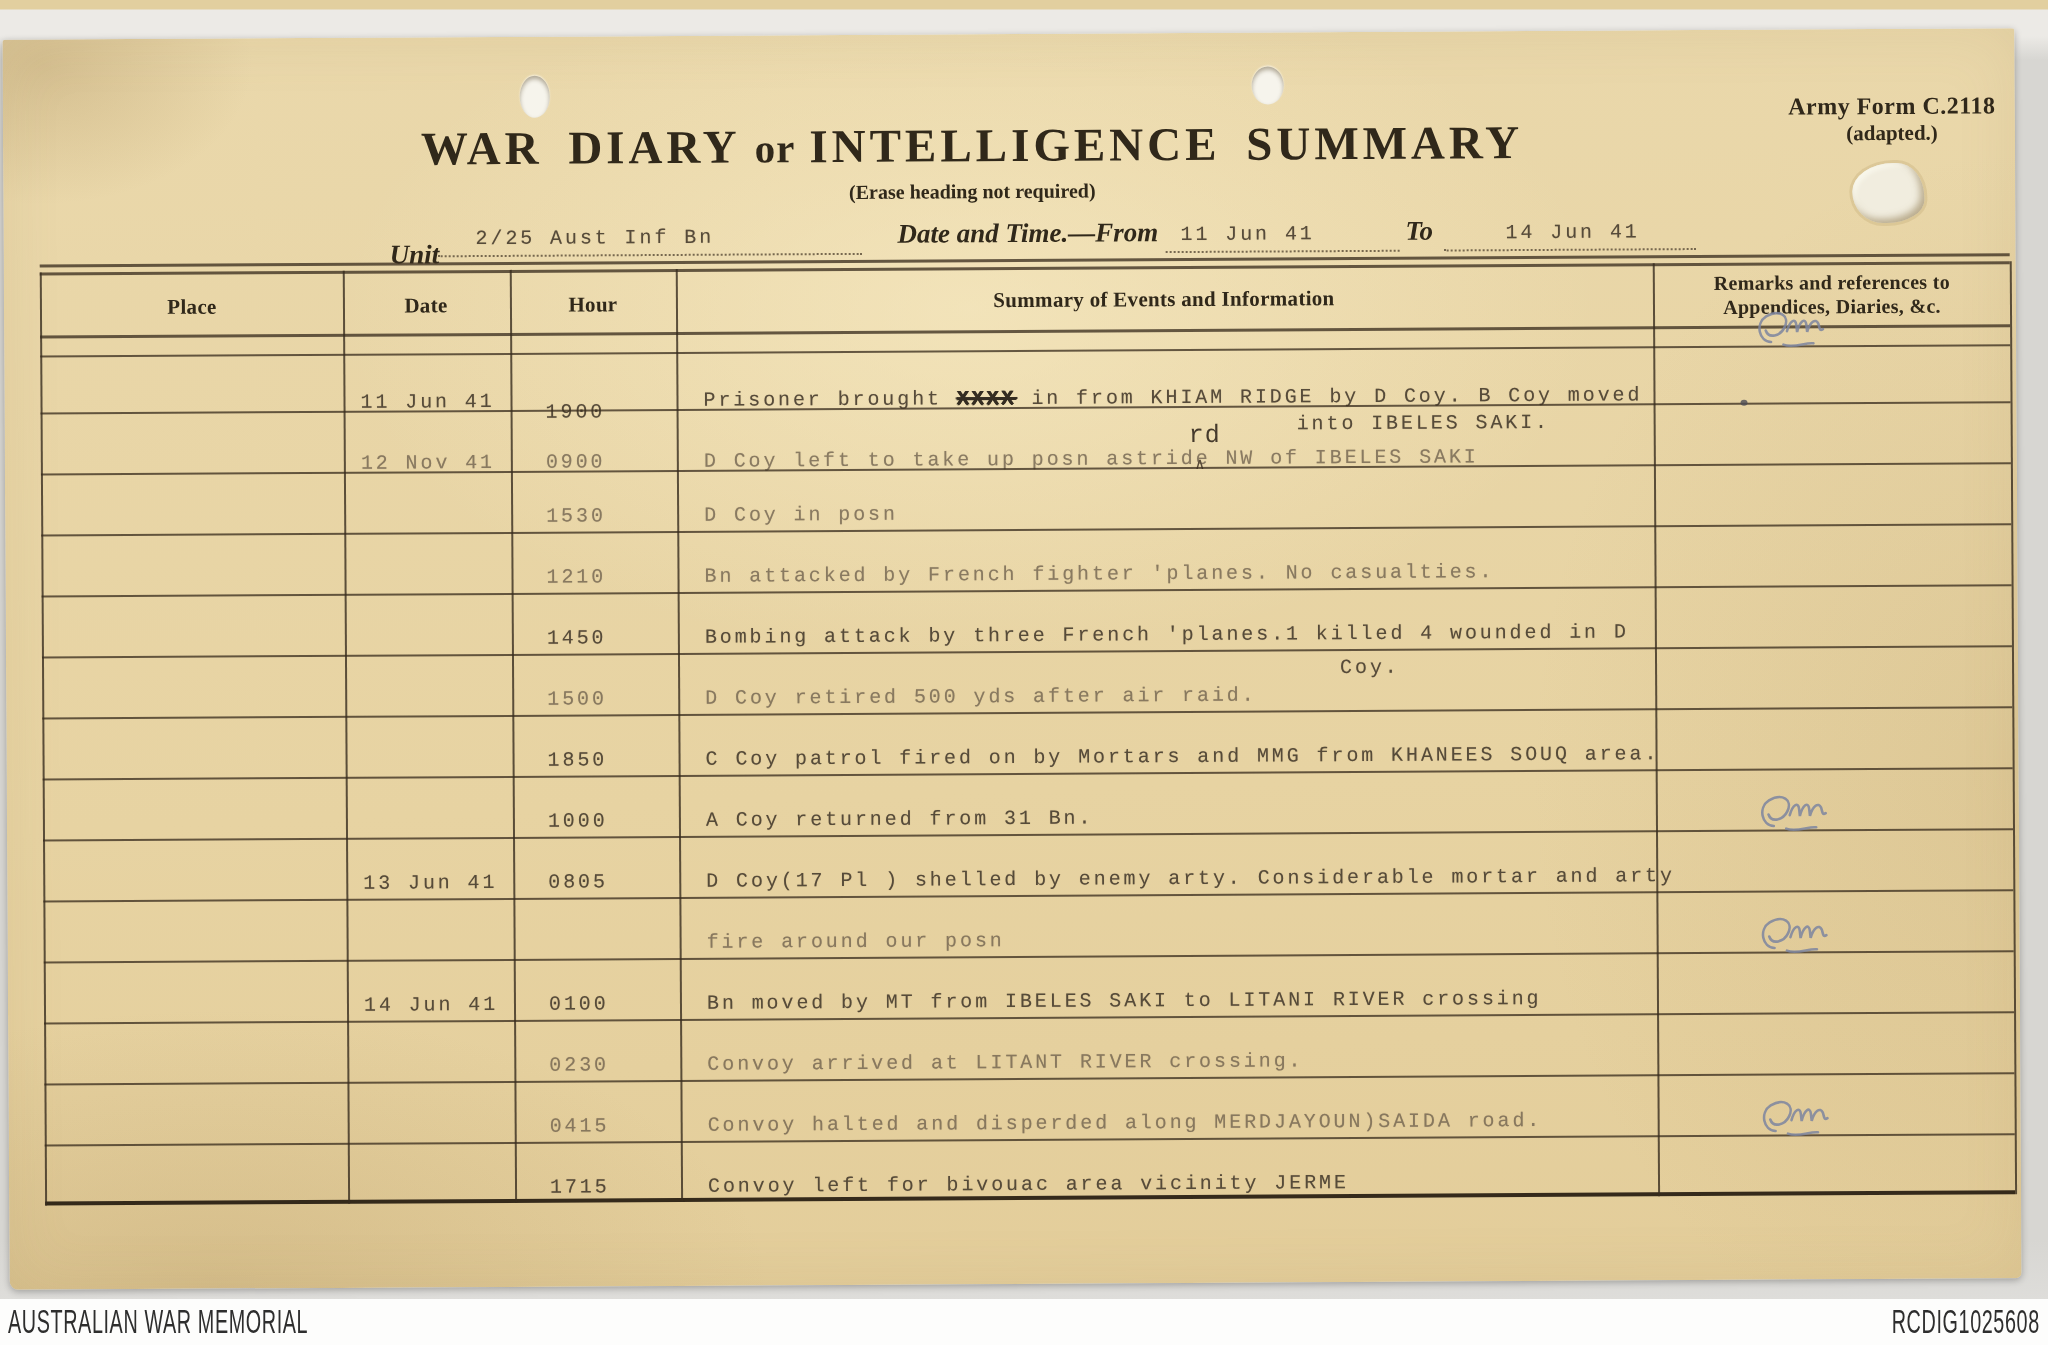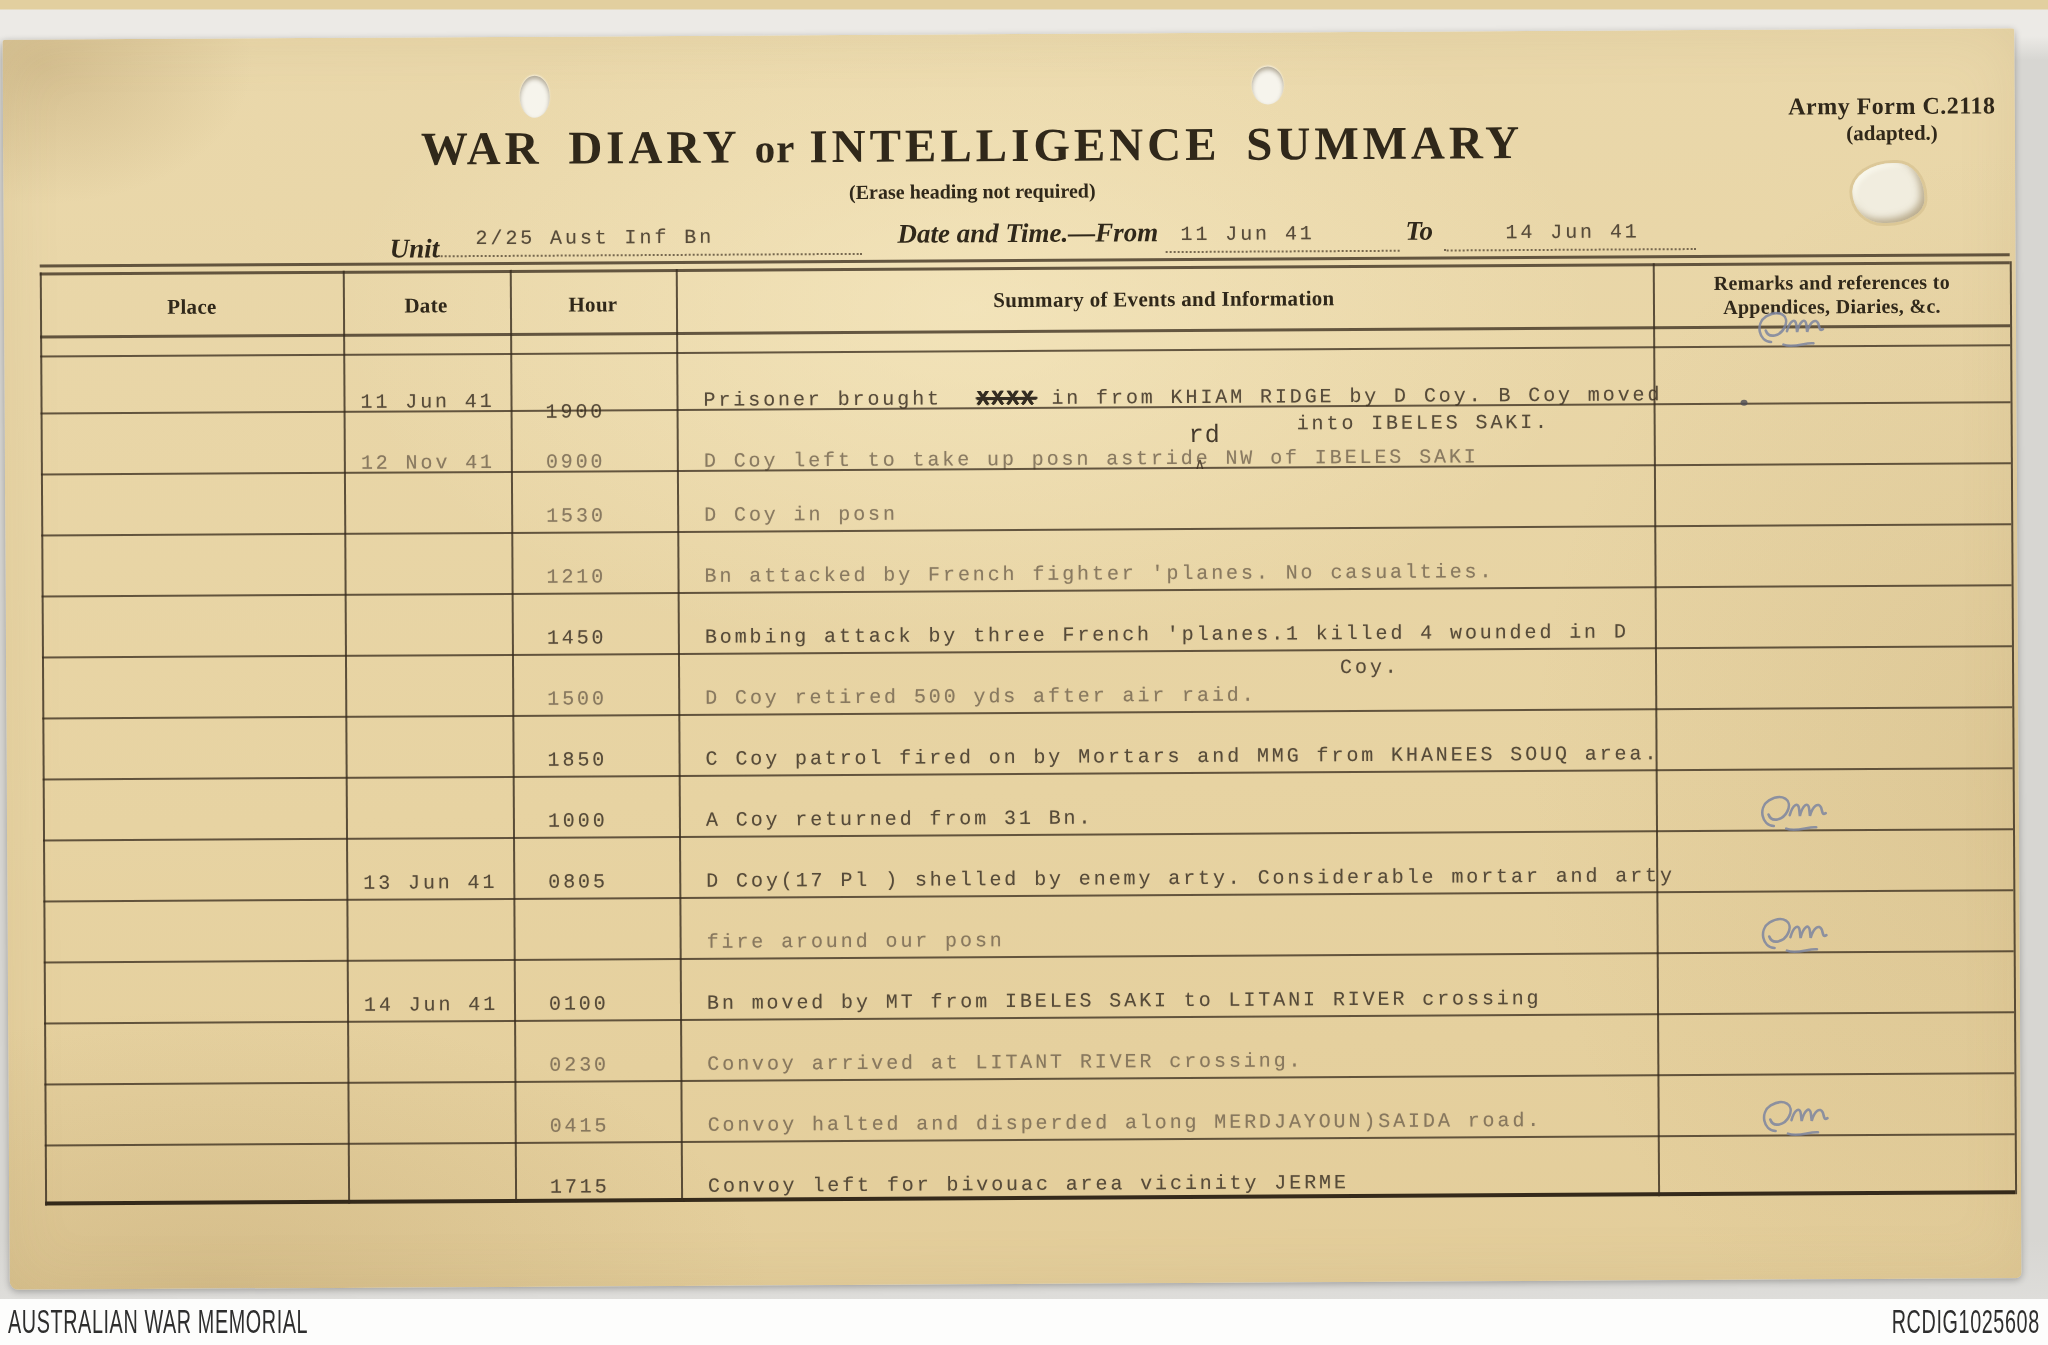--- a/index.html
+++ b/index.html
@@ -44,21 +44,20 @@
   .colhead{font-weight:bold;font-size:21px;text-align:center;letter-spacing:.3px;}
   .typed{
     position:absolute;font-family:"Liberation Mono", monospace;font-size:20px;
     letter-spacing:2.9px;color:#4f4434;white-space:pre;opacity:.95;
     text-shadow:0 0 1px rgba(80,64,45,.35);
   }
   .typed.faint{color:#6e604d;opacity:.78;}
   .ov{
     color:#2b241b;text-decoration:line-through;
     text-shadow:1px 0 0 #2b241b,-1px 0 0 #2b241b,0 1px 0 #2b241b;
-    margin-left:20px;
   }
   .rule{position:absolute;background:rgba(60,48,32,.78);height:2px;}
   .rule.heavy{background:rgba(38,28,16,.92);height:4px;}
   .vline{position:absolute;background:rgba(55,44,30,.8);width:2px;}
   .pencil{position:absolute;opacity:.85;transform:rotate(-6deg);}
   .pencil-dot{position:absolute;width:7px;height:6px;border-radius:50%;background:#4c4c55;opacity:.8;}
   .footer{
     position:absolute;left:0;bottom:0;width:2048px;height:46px;background:#fdfdfc;
     font-family:"Liberation Sans", sans-serif;color:#2e2e2e;
   }
@@ -76,21 +75,21 @@
   <div class="hole" style="left:517px;top:39px;width:30px;height:42px;"></div>
   <div class="hole" style="left:1249px;top:34px;width:32px;height:38px;"></div>
 
   <div class="abs printed form-no" style="left:1739px;top:64px;">Army Form C.2118</div>
   <div class="abs printed form-no-sub" style="left:1739px;top:92px;">(adapted.)</div>
   <div class="damage" style="left:1849px;top:134px;width:72px;height:60px;"></div>
 
   <div class="abs printed title" style="left:269px;top:84px;"><span>WAR DIARY</span><span class="or">or</span><span>INTELLIGENCE SUMMARY</span></div>
   <div class="abs printed subtitle" style="left:269px;top:146px;">(Erase heading not required)</div>
 
-  <div class="abs printed lbl" style="left:386px;top:196px;text-align:right;">Unit</div>
+  <div class="abs printed lbl" style="left:386px;top:202px;text-align:right;">Unit</div>
   <div class="dotted abs" style="left:434px;top:218px;width:424px;"></div>
   <div class="typed" style="left:472px;top:190px;">2/25 Aust Inf Bn</div>
   <div class="abs printed lbl" style="left:894px;top:184px;">Date and Time.—From</div>
   <div class="dotted abs" style="left:1162px;top:218px;width:234px;"></div>
   <div class="typed" style="left:1177px;top:190px;">11 Jun 41</div>
   <div class="abs printed lbl" style="left:1402px;top:184px;">To</div>
   <div class="dotted abs" style="left:1440px;top:218px;width:252px;"></div>
   <div class="typed" style="left:1502px;top:190px;">14 Jun 41</div>
 
   <div class="abs printed colhead" style="left:88px;top:256px;width:200px;">Place</div>

